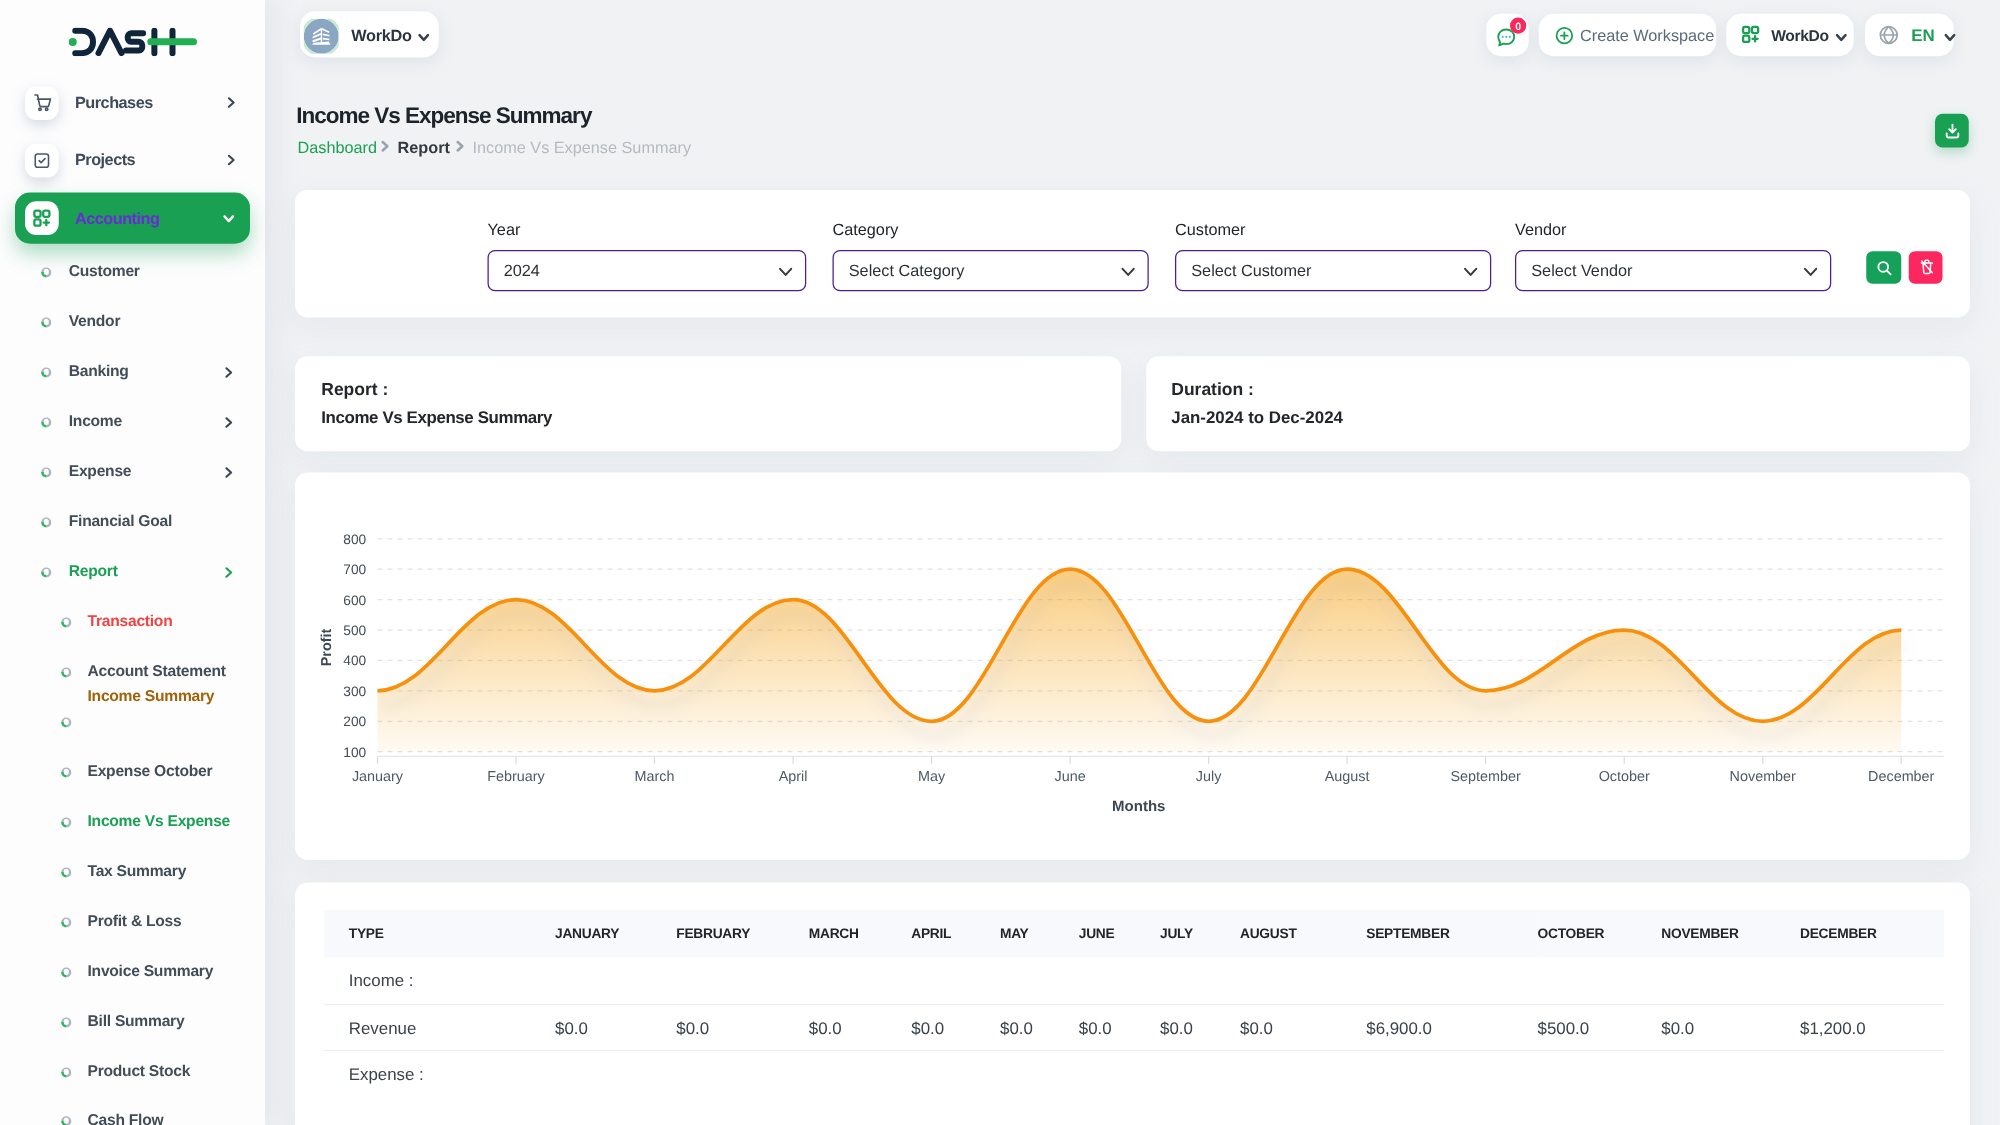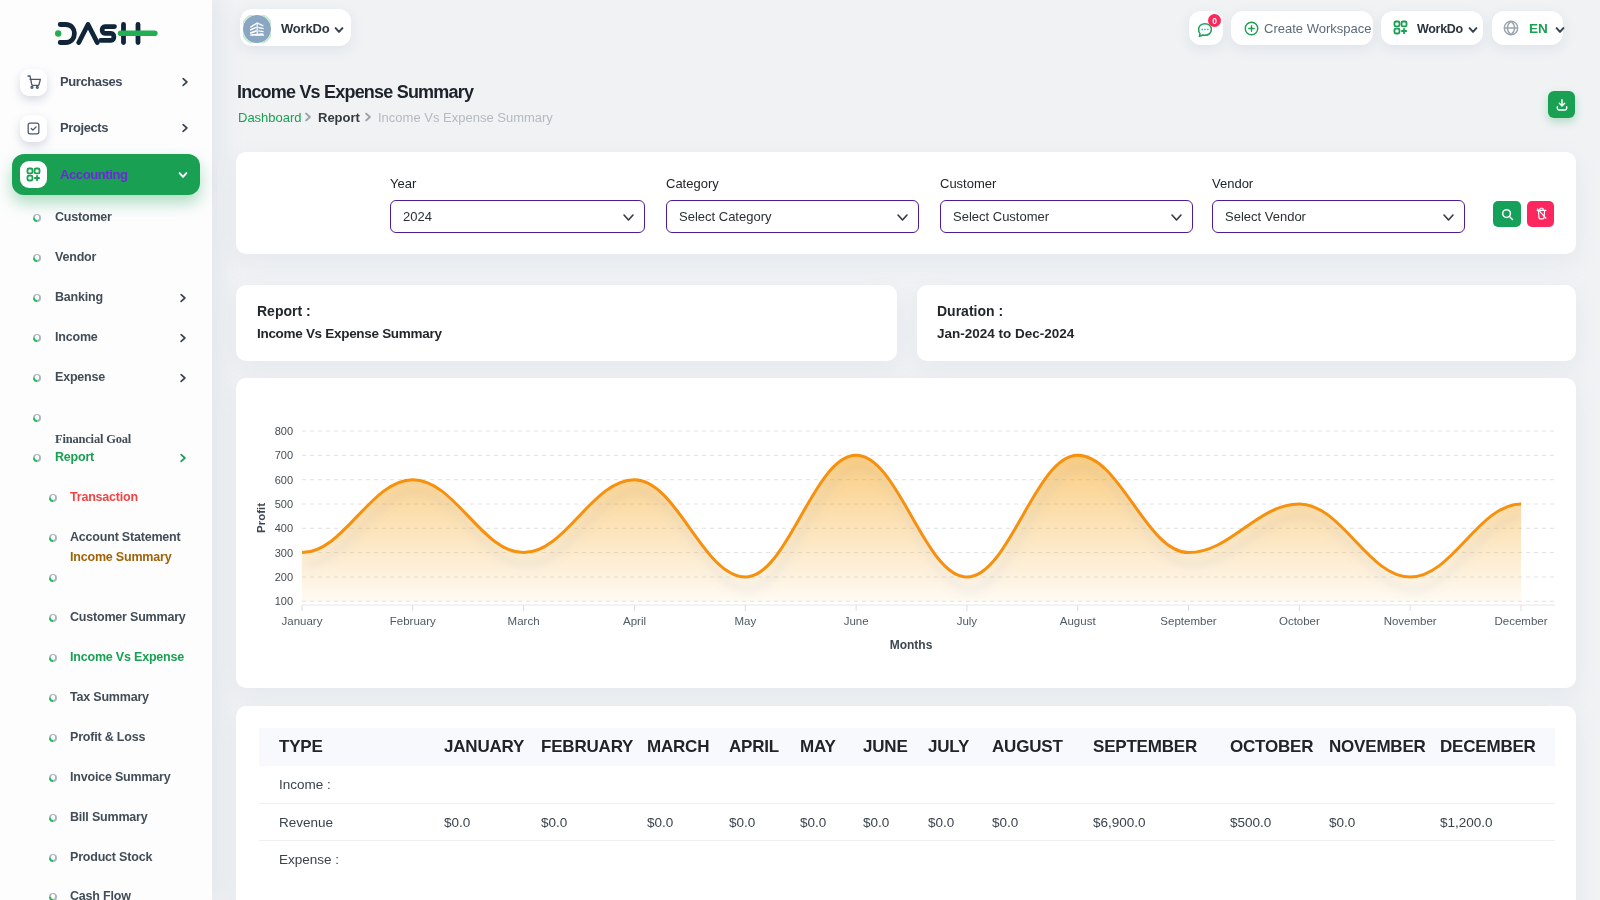--- a/index.html
+++ b/index.html
@@ -9,21 +9,21 @@
   .icon-sq { position:absolute; width:27px; height:27px; background:#fff; border-radius:9px; box-shadow:0 4px 10px rgba(150,160,180,0.38); display:flex; align-items:center; justify-content:center; }
   .m-label { position:absolute; font-size:13px; font-weight:bold; color:#3f4a59; letter-spacing:-0.4px; }
   .s-label { position:absolute; font-size:12.5px; font-weight:bold; color:#434d57; letter-spacing:-0.2px; }
   .dot { position:absolute; width:8.4px; height:8.4px; border-radius:50%; background:conic-gradient(from 0deg,#a9b5bf 0 185deg,#2bb55c 185deg 278deg,#a9b5bf 278deg 360deg); }
   .dot::after { content:""; position:absolute; left:1.9px; top:1.9px; width:4.6px; height:4.6px; border-radius:50%; background:#fff; }
   .card { position:absolute; background:#fff; border-radius:10px; box-shadow:0 8px 22px rgba(175,188,205,0.16); }
   .tbtn { position:absolute; background:#fff; border-radius:11px; box-shadow:0 4px 12px rgba(175,188,205,0.25); }
   .sel-label { position:absolute; font-size:13px; color:#212529; }
   .sel { position:absolute; height:33px; background:#fff; border:1px solid #4c1d95; border-radius:6px; font-size:13px; color:#2b3035; display:flex; align-items:center; padding-left:12px; }
   table { border-collapse:collapse; table-layout:fixed; }
-  th { font-size:17px; font-weight:bold; color:#212529; text-align:left; height:38px; background:#f8f9fc; letter-spacing:-0.2px; }
+  th { font-size:11px; font-weight:bold; color:#212529; text-align:left; height:38px; background:#f8f9fc; letter-spacing:-0.2px; }
   td { font-size:13.5px; color:#3a434c; height:37.4px; border-top:1px solid #edeff1; text-align:left; }
   th, td { padding:0; white-space:nowrap; font-family:"Liberation Sans", sans-serif; }
   th.f, td.f { padding-left:20px; }
 </style>
 </head>
 <body>
 <div id="sidebar">
 <svg class="abs" style="left:55px;top:22px" width="103" height="23" viewBox="0 0 103 23">
 <g fill="none" stroke="#10243a" stroke-width="4.8" stroke-linecap="round" stroke-linejoin="round">
 <path d="M5.2,2.5 H10.5 C16.6,2.5 19.4,7 19.4,11.5 C19.4,16 16.6,20.5 10.5,20.5 H5.2"></path>
@@ -82,34 +82,34 @@
 <div class="s-label" style="left:55px;top:330px;color:#434d57;">Income</div>
 <svg class="abs" style="left:177px;top:332px" width="12" height="12" viewBox="0 0 16 16">
       <path d="M5.5 3.5 L10.5 8 L5.5 12.5" fill="none" stroke="#3c4752" stroke-width="2.2666666666666666" stroke-linecap="round" stroke-linejoin="round"></path>
     </svg>
 <span class="dot" style="left:33px;top:373.5px"></span>
 <div class="s-label" style="left:55px;top:370px;color:#434d57;">Expense</div>
 <svg class="abs" style="left:177px;top:372px" width="12" height="12" viewBox="0 0 16 16">
       <path d="M5.5 3.5 L10.5 8 L5.5 12.5" fill="none" stroke="#3c4752" stroke-width="2.2666666666666666" stroke-linecap="round" stroke-linejoin="round"></path>
     </svg>
 <span class="dot" style="left:33px;top:413.5px"></span>
-<div class="s-label" style="left:55px;top:432px;color:#434d57;font-family:Liberation Serif, serif;">Financial Goal</div>
+<div class="s-label" style="left:55px;top:410px;color:#434d57;">Financial Goal</div>
 <span class="dot" style="left:33px;top:453.5px"></span>
 <div class="s-label" style="left:55px;top:450px;color:#1aa053;">Report</div>
 <svg class="abs" style="left:177px;top:452px" width="12" height="12" viewBox="0 0 16 16">
       <path d="M5.5 3.5 L10.5 8 L5.5 12.5" fill="none" stroke="#1aa053" stroke-width="2.2666666666666666" stroke-linecap="round" stroke-linejoin="round"></path>
     </svg>
 <span class="dot" style="left:49px;top:493.5px"></span>
 <div class="s-label" style="left:70px;top:490px;color:#ef4444;">Transaction</div>
 <span class="dot" style="left:49px;top:533.5px"></span>
 <div class="s-label" style="left:70px;top:530px;color:#434d57;">Account Statement</div>
 <span class="dot" style="left:49px;top:573.5px"></span>
 <div class="s-label" style="left:70px;top:550px;color:#a16207;">Income Summary</div>
 <span class="dot" style="left:49px;top:613.5px"></span>
-<div class="s-label" style="left:70px;top:610px;color:#434d57;">Customer Summary</div>
+<div class="s-label" style="left:70px;top:610px;color:#434d57;">Expense October</div>
 <span class="dot" style="left:49px;top:653.5px"></span>
 <div class="s-label" style="left:70px;top:650px;color:#1aa053;">Income Vs Expense</div>
 <span class="dot" style="left:49px;top:693.5px"></span>
 <div class="s-label" style="left:70px;top:690px;color:#434d57;">Tax Summary</div>
 <span class="dot" style="left:49px;top:733.5px"></span>
 <div class="s-label" style="left:70px;top:730px;color:#434d57;">Profit &amp; Loss</div>
 <span class="dot" style="left:49px;top:773.5px"></span>
 <div class="s-label" style="left:70px;top:770px;color:#434d57;">Invoice Summary</div>
 <span class="dot" style="left:49px;top:813.5px"></span>
 <div class="s-label" style="left:70px;top:810px;color:#434d57;">Bill Summary</div>

